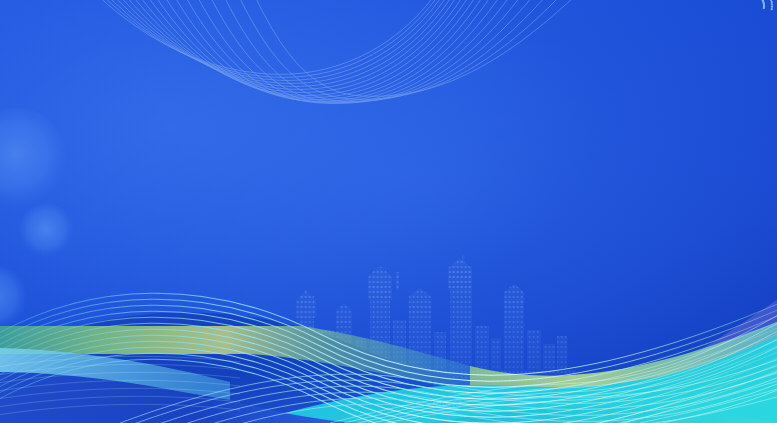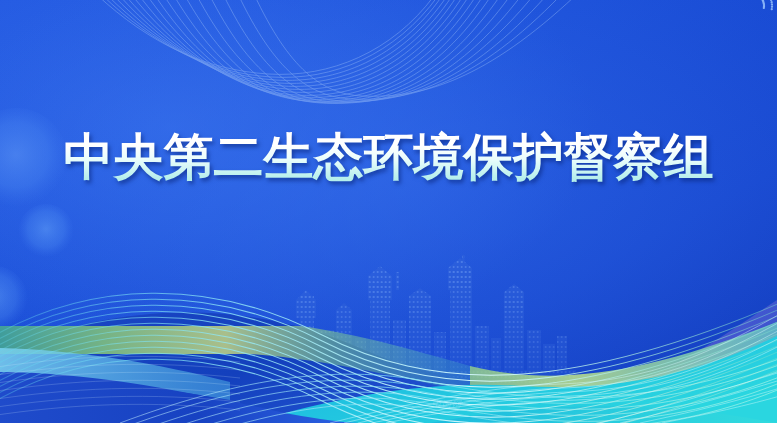--- a/index.html
+++ b/index.html
@@ -356,18 +356,17 @@
 
     <g fill="none" stroke="#e6ffff" stroke-width="0.8" opacity="0.5">
       <path d="M600,423 C660,408 710,394 787,370"></path>
       <path d="M620,423 C676,410 722,398 787,378"></path>
       <path d="M640,423 C692,412 734,402 787,386"></path>
       <path d="M662,423 C708,414 746,406 787,394"></path>
     </g>
   </svg>
 
   <div id="title-block">
-    <span class="title-line">中央第二生态环境保护督察组</span>
   </div>
 
   <div id="watermark">中国网</div>
 
 </div>
 
 </body></html>

